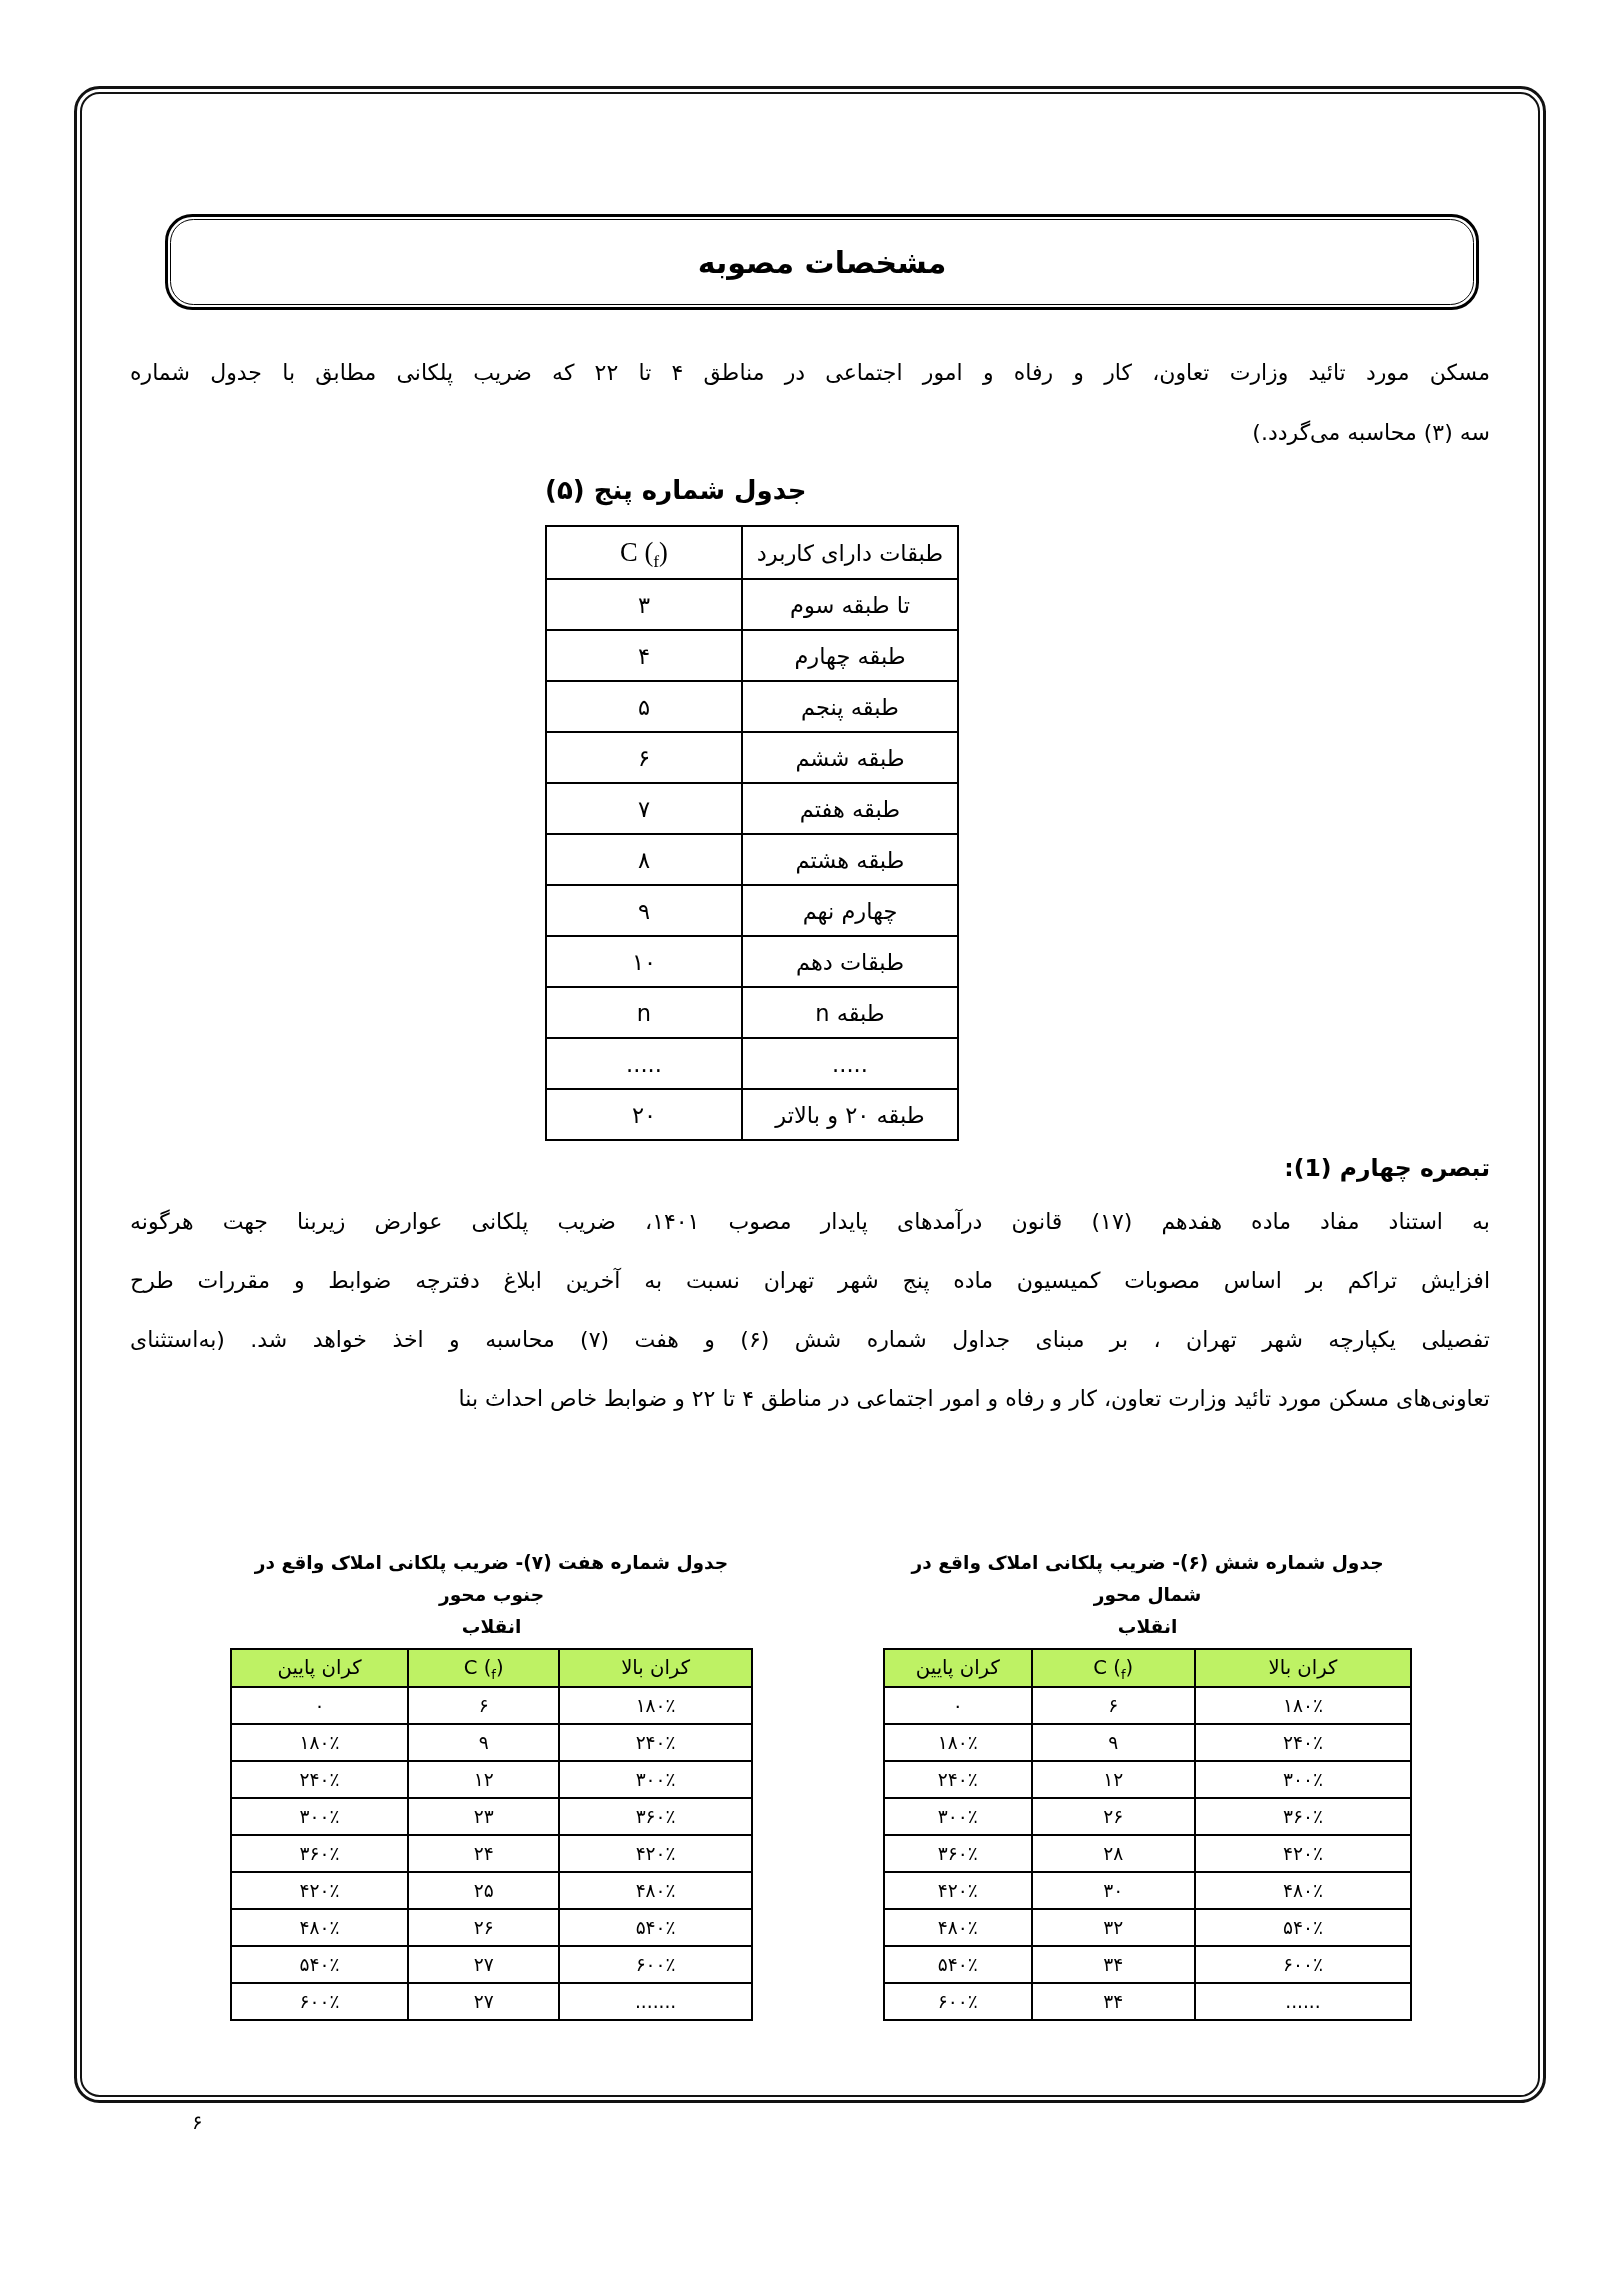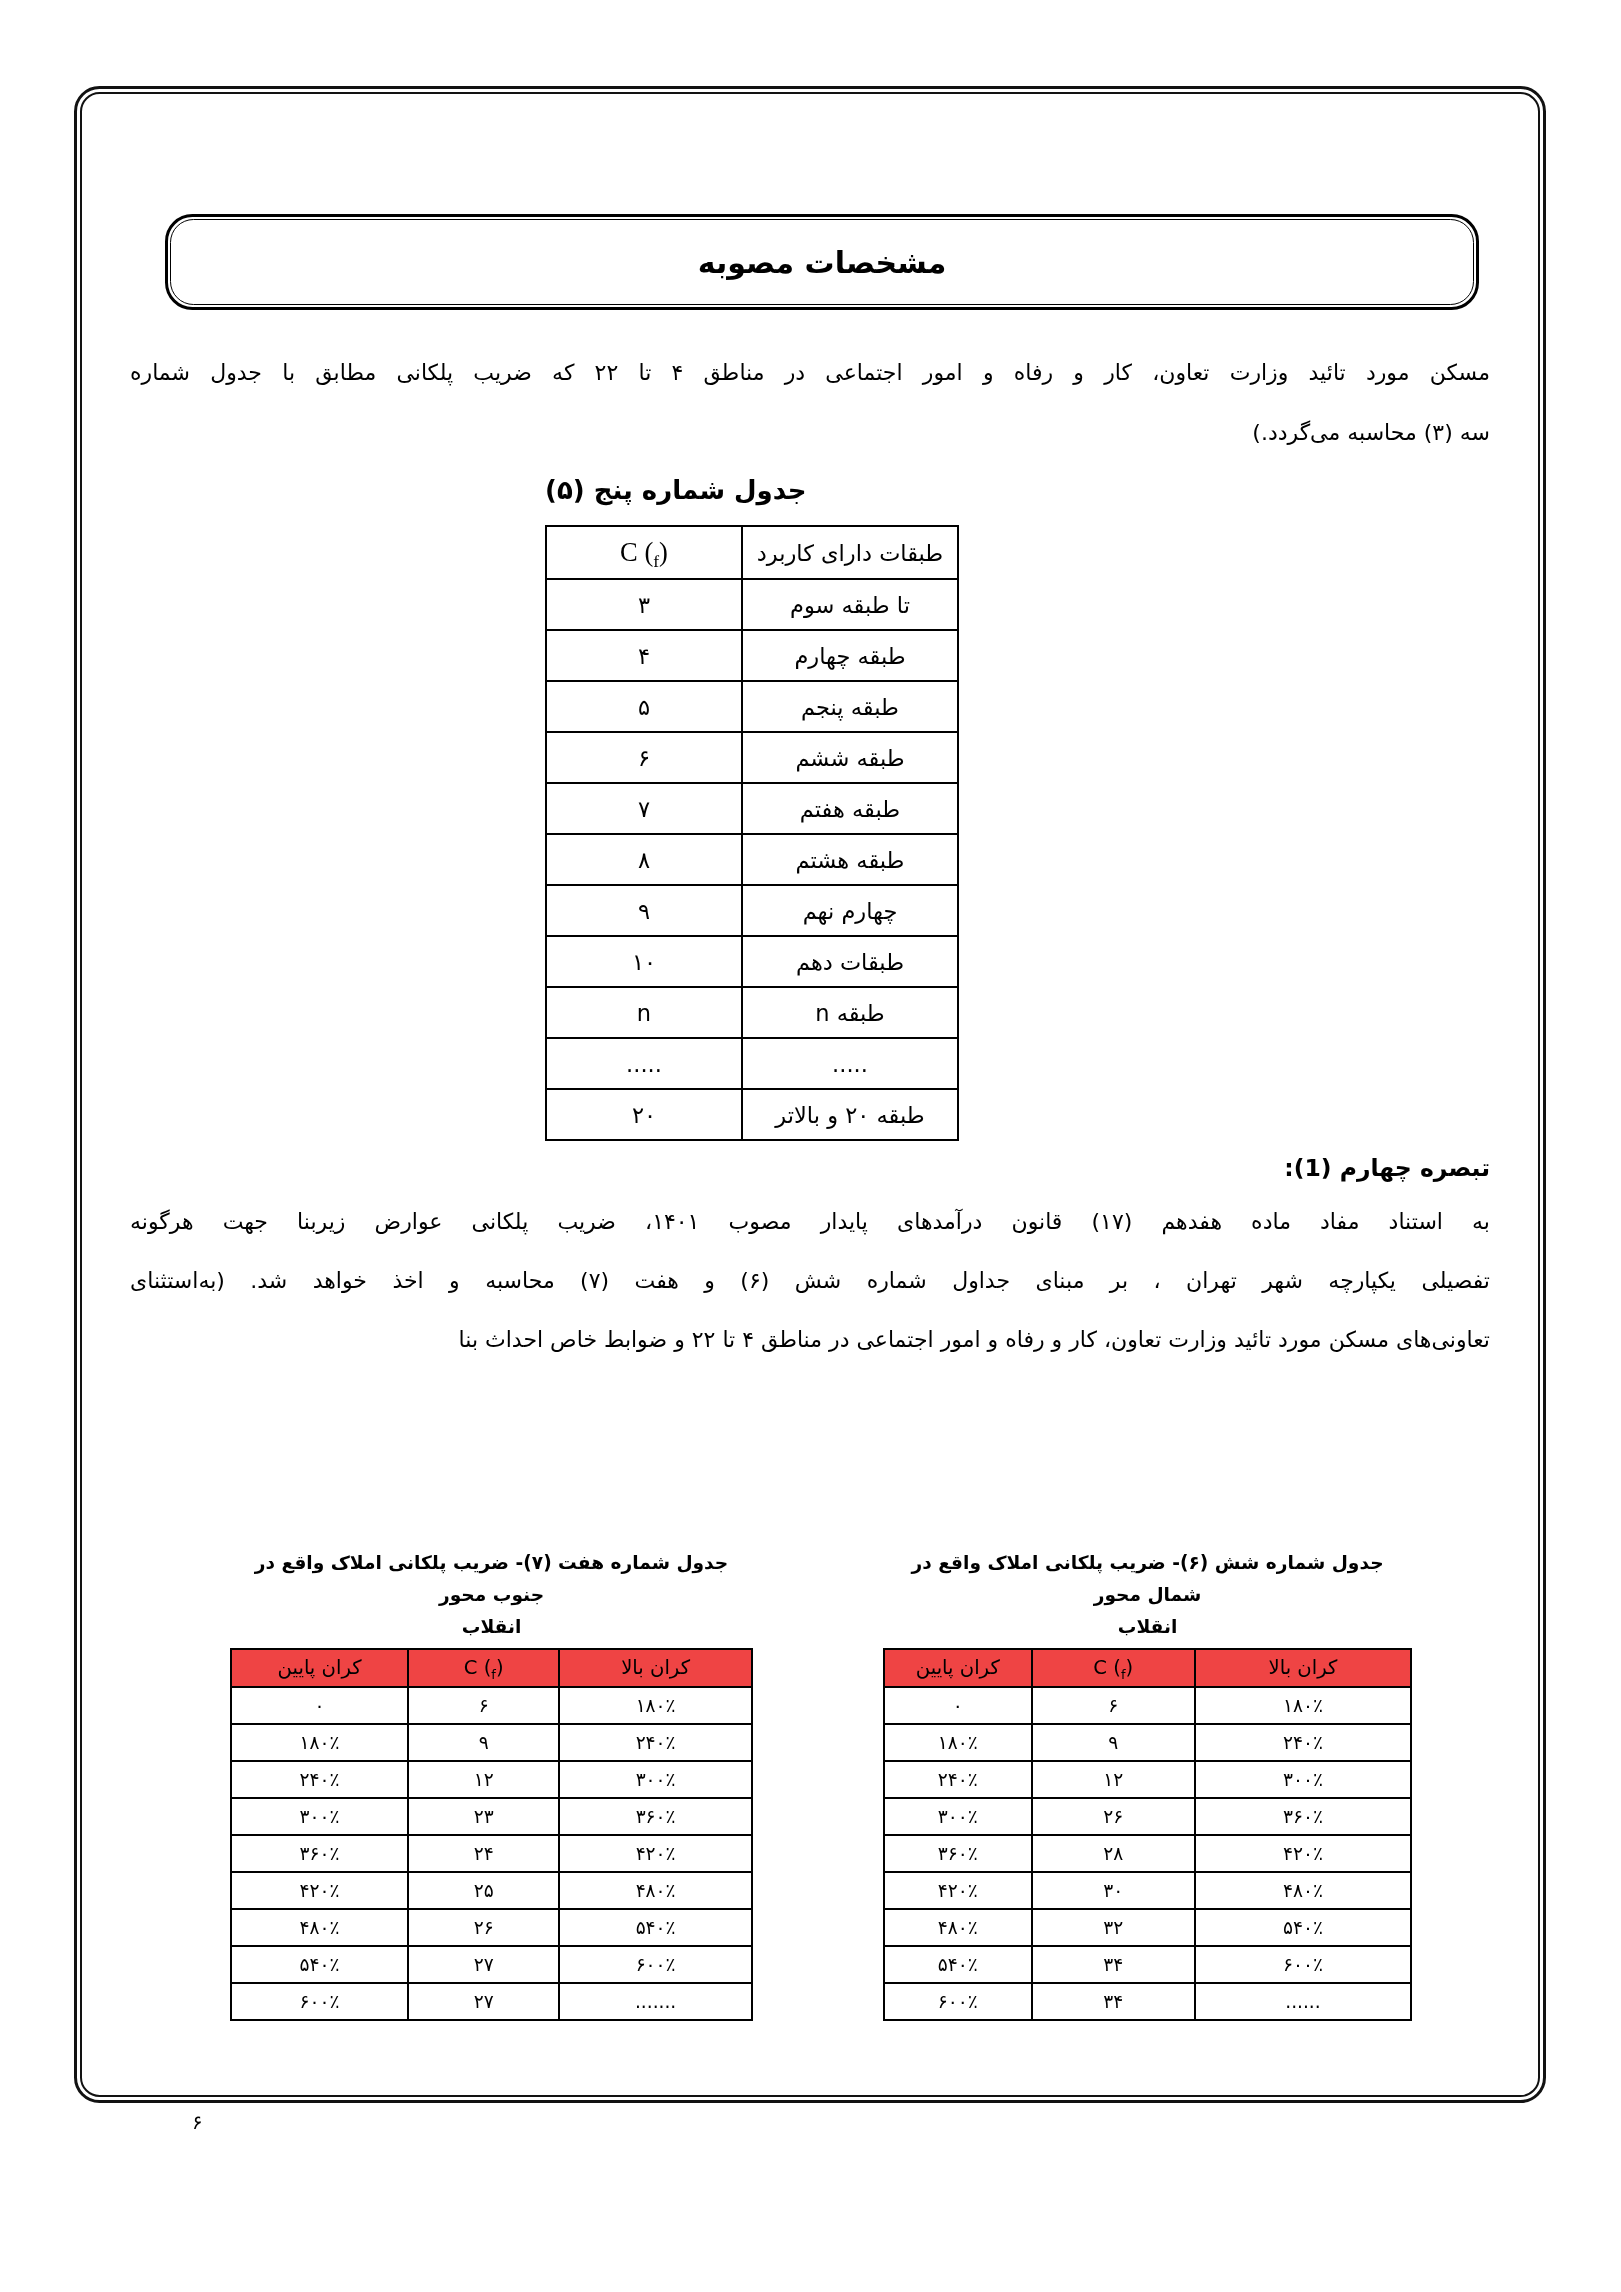--- a/index.html
+++ b/index.html
@@ -70,21 +70,21 @@
   .bt-group.left{left:222px;width:531px;}
   .bt-group.right{left:875px;width:537px;}
   .bt-caption{
     direction:rtl;text-align:center;font-weight:bold;font-size:18.6px;line-height:32px;
   }
   .bt{width:100%;margin-top:4.9px;direction:ltr;table-layout:fixed;border:2.9px solid #000;}
   .bt th,.bt td{
     border:2px solid #000;text-align:center;vertical-align:middle;
     direction:rtl;padding:0;
   }
-  .bt thead th{background:#ef4444;font-weight:normal;font-size:19.6px;height:38px;}
+  .bt thead th{background:#bef264;font-weight:normal;font-size:19.6px;height:38px;}
   .bt td{height:37px;font-size:18.6px;}
 
   .page-number{
     position:absolute;left:192px;top:2111px;font-size:19.6px;direction:rtl;
   }
 </style>
 </head>
 <body>
 
 <div class="page-frame">
@@ -173,20 +173,21 @@
         <td>طبقه ۲۰ و بالاتر</td>
       </tr>
     </tbody>
 </table>
 
 <div class="note-heading">تبصره چهارم (1):</div>
 <div class="par note-body">
 
     <div class="jline">به استناد مفاد ماده هفدهم (۱۷) قانون درآمدهای پایدار مصوب ۱۴۰۱، ضریب پلکانی عوارض زیربنا جهت هرگونه</div>
 
+    <div class="jline">افزایش تراکم  بر اساس مصوبات کمیسیون ماده پنج شهر تهران نسبت به آخرین ابلاغ دفترچه ضوابط و مقررات طرح</div>
 
     <div class="jline">تفصیلی یکپارچه شهر تهران ، بر مبنای جداول شماره شش (۶) و هفت (۷) محاسبه و اخذ خواهد شد. (به‌استثنای</div>
 
     <div class="jline">تعاونی‌های مسکن مورد تائید وزارت تعاون، کار و رفاه و امور اجتماعی در مناطق ۴ تا ۲۲  و ضوابط خاص احداث بنا</div>
 
   </div>
 
 <div class="bt-group left">
   <div class="bt-caption">
     <div>جدول شماره هفت (۷)- ضریب پلکانی املاک واقع در جنوب محور</div>

